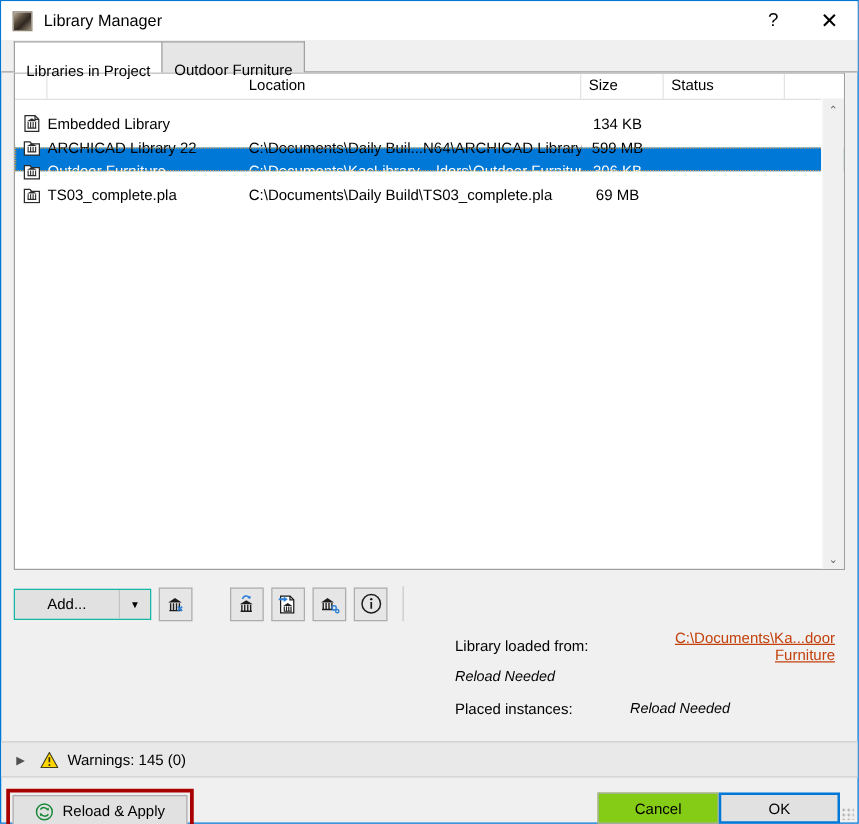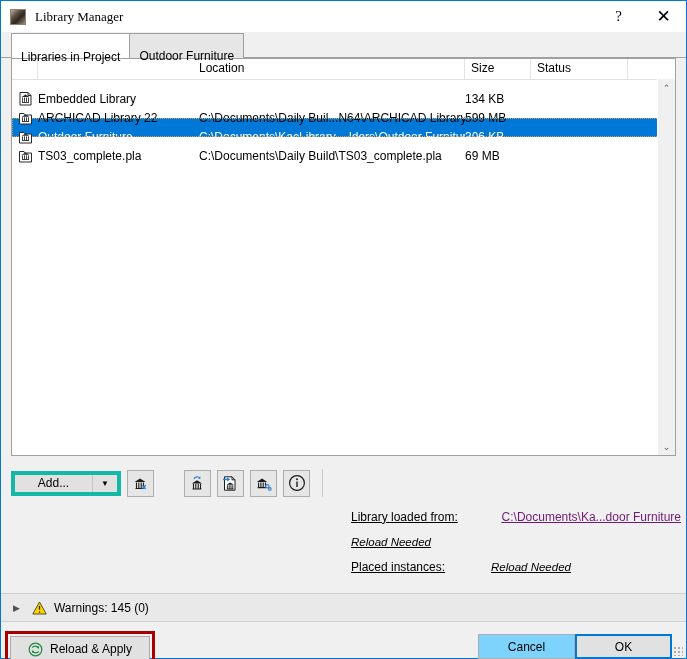--- a/index.html
+++ b/index.html
@@ -27,21 +27,20 @@
     flex-direction: column;
   }
   
   #titlebar {
     height: 31px;
     background: #ffffff;
     display: flex;
     align-items: center;
     flex: none;
     position: relative;
-    font-family: Liberation Serif, serif;
   }
   #app-icon {
     width: 16px; height: 16px;
     margin-left: 9px;
     background: linear-gradient(135deg, #b9ae9c 0%, #5b4e3e 35%, #2e2620 60%, #9c8f7c 100%);
     border: 1px solid #8d8274;
     box-sizing: border-box;
     flex: none;
   }
   #title-text {
@@ -144,21 +143,21 @@
   .row.selected {
     background: #0078d7;
     color: #ffffff;
     outline: 1px dotted #d6a24a;
     outline-offset: -1px;
   }
   .cell { box-sizing: border-box; overflow: hidden; white-space: nowrap; margin-top: 18px; }
   .cell.c-ico  { width: 26px; display: flex; align-items: center; justify-content: center; }
   .cell.c-name { width: 155px; padding-left: 0px; }
   .cell.c-loc  { width: 272px; padding-left: 6px; }
-  .cell.c-size { width: 66px; padding-right: 8px; text-align: left; }
+  .cell.c-size { width: 66px; padding-right: 8px; text-align: center; }
   .cell.c-stat { width: 97px; padding-left: 6px; }
   
   .libicon { width: 15px; height: 15px; position: relative; flex: none; }
   .libicon svg { display: block; }
   
   #vscroll {
     position: absolute;
     right: 0; top: 20px; bottom: 0;
     width: 17px;
     background: #f0f0f0;
@@ -178,21 +177,21 @@
   #toolbar {
     margin: 10px 10px 0 10px;
     height: 34px;
     flex: none;
     display: flex;
     align-items: center;
   }
   #add-split {
     width: 110px; height: 25px;
     display: flex;
-    border: 4px solid #14b8a6;
+    border: 1px solid #14b8a6;
     background: #e1e1e1;
     box-sizing: border-box;
   }
   #add-main {
     flex: 1;
     display: flex; align-items: center; justify-content: center;
     border-right: 1px solid #c4c4c4;
     font-size: 12px;
   }
   #add-arrow {
@@ -206,38 +205,37 @@
     border: 1px solid #adadad;
     background: #e6e6e6;
     box-sizing: border-box;
     display: flex; align-items: center; justify-content: center;
     margin-left: 6px;
   }
   #tb-gap { width: 24px; }
   #tb-sep { width: 1px; height: 28px; background: #c8c8c8; margin-left: 12px; }
   
   #infopanel {
-    margin: 0 5px;
+    margin: 0 18px;
     flex: none;
     padding-top: 4px;
     font-size: 12px;
-    text-decoration: underline;
   }
   .inforow {
     display: flex;
     align-items: center;
     height: 25px;
     padding-left: 345px;
     box-sizing: border-box;
   }
   .infolabel { width: 140px; flex: none; }
   .infovalue { flex: 1; text-align: left; font-style: italic; font-size: 11.5px; }
   .infolink {
     flex: 1; text-align: right;
-    color: #701a75;
+    color: #c2410c;
     text-decoration: underline;
     font-style: normal;
   }
   
   #warnbar {
     margin-top: 14px;
     height: 27px;
     flex: none;
     background: #e9e9e9;
     border-top: 1px solid #d0d0d0;
@@ -276,21 +274,21 @@
   #reload-icon { margin-right: 7px; display: flex; }
   #footer-right {
     position: absolute;
     right: 14px;
     top: 12px;
     display: flex;
   }
   #cancel-btn {
     width: 97px; height: 25px;
     border: 1px solid #adadad;
-    background: #7dd3fc;
+    background: #84cc16;
     box-sizing: border-box;
     display: flex; align-items: center; justify-content: center;
     font-size: 12px;
   }
   #ok-btn {
     width: 97px; height: 25px;
     margin-left: 0;
     border: 2px solid #0078d7;
     background: #e1e1e1;
     box-sizing: border-box;

